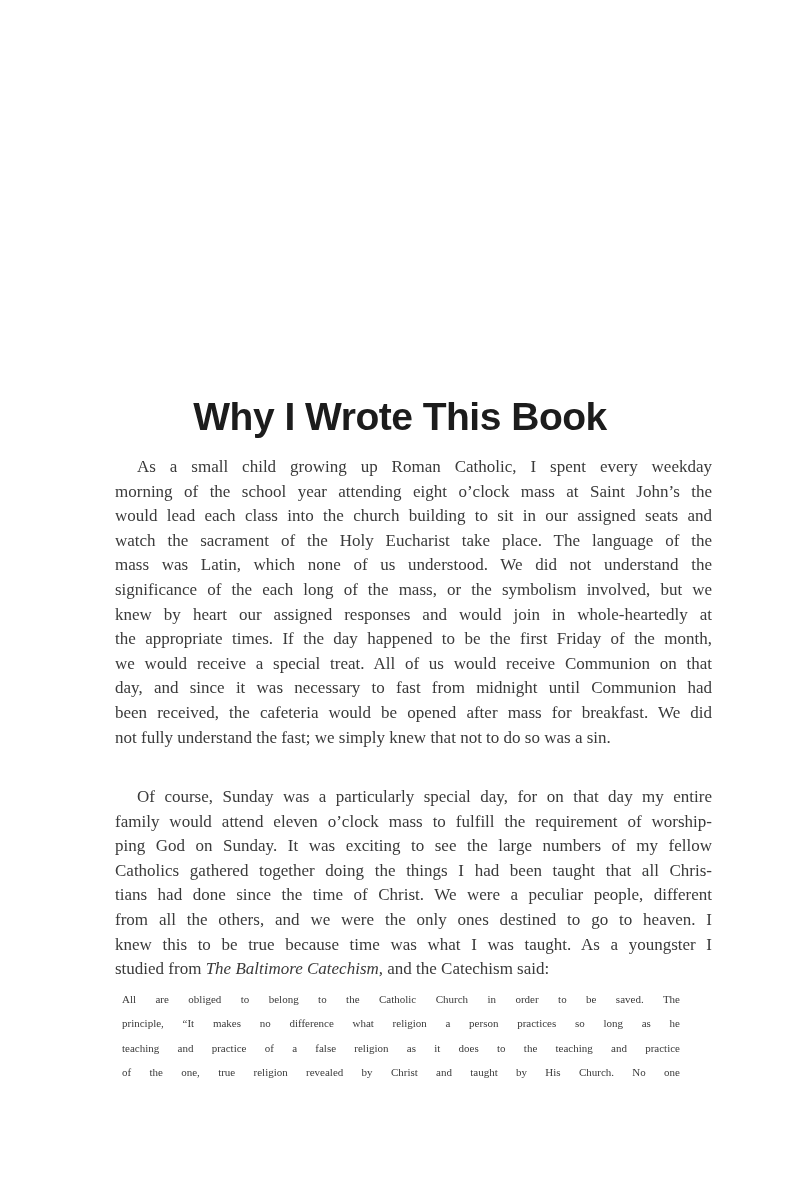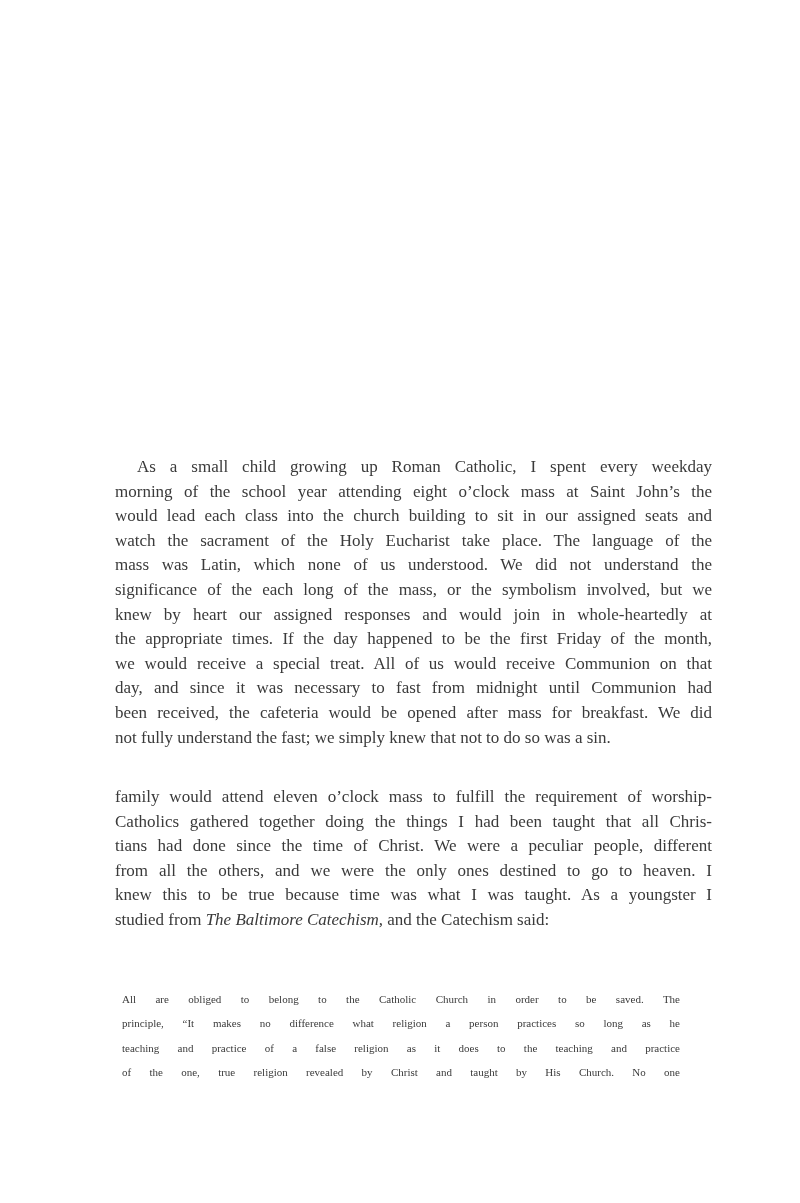--- a/index.html
+++ b/index.html
@@ -56,38 +56,41 @@
     line-height: 24.3px;
   }
   .blockquote .line { height: 24.3px; }
   em { font-style: italic; }
 </style>
 </head>
 <body>
 
 <div class="page">
 
+  <h1 class="title">Why I Wrote This Book</h1>
 
   <div class="para para1">
     <div class="line indent">As a small child growing up Roman Catholic, I spent every weekday</div>
     <div class="line">morning of the school year attending eight o’clock mass at Saint John’s the</div>
     <div class="line">would lead each class into the church building to sit in our assigned seats and</div>
     <div class="line">watch the sacrament of the Holy Eucharist take place. The language of the</div>
     <div class="line">mass was Latin, which none of us understood. We did not understand the</div>
     <div class="line">significance of the each long of the mass, or the symbolism involved, but we</div>
     <div class="line">knew by heart our assigned responses and would join in whole-heartedly at</div>
     <div class="line">the appropriate times. If the day happened to be the first Friday of the month,</div>
     <div class="line">we would receive a special treat. All of us would receive Communion on that</div>
     <div class="line">day, and since it was necessary to fast from midnight until Communion had</div>
     <div class="line">been received, the cafeteria would be opened after mass for breakfast. We did</div>
     <div class="line last">not fully understand the fast; we simply knew that not to do so was a sin.</div>
   </div>
 
   <div class="para para2">
+    <div class="line indent">Of course, Sunday was a particularly special day, for on that day my entire</div>
     <div class="line">family would attend eleven o’clock mass to fulfill the requirement of worship-</div>
+    <div class="line">ping God on Sunday. It was exciting to see the large numbers of my fellow</div>
     <div class="line">Catholics gathered together doing the things I had been taught that all Chris-</div>
     <div class="line">tians had done since the time of Christ. We were a peculiar people, different</div>
     <div class="line">from all the others, and we were the only ones destined to go to heaven. I</div>
     <div class="line">knew this to be true because time was what I was taught. As a youngster I</div>
     <div class="line last">
       <span>studied from </span><em>The Baltimore Catechism,</em><span> and the Catechism said:</span>
     </div>
   </div>
 
   <div class="blockquote">

